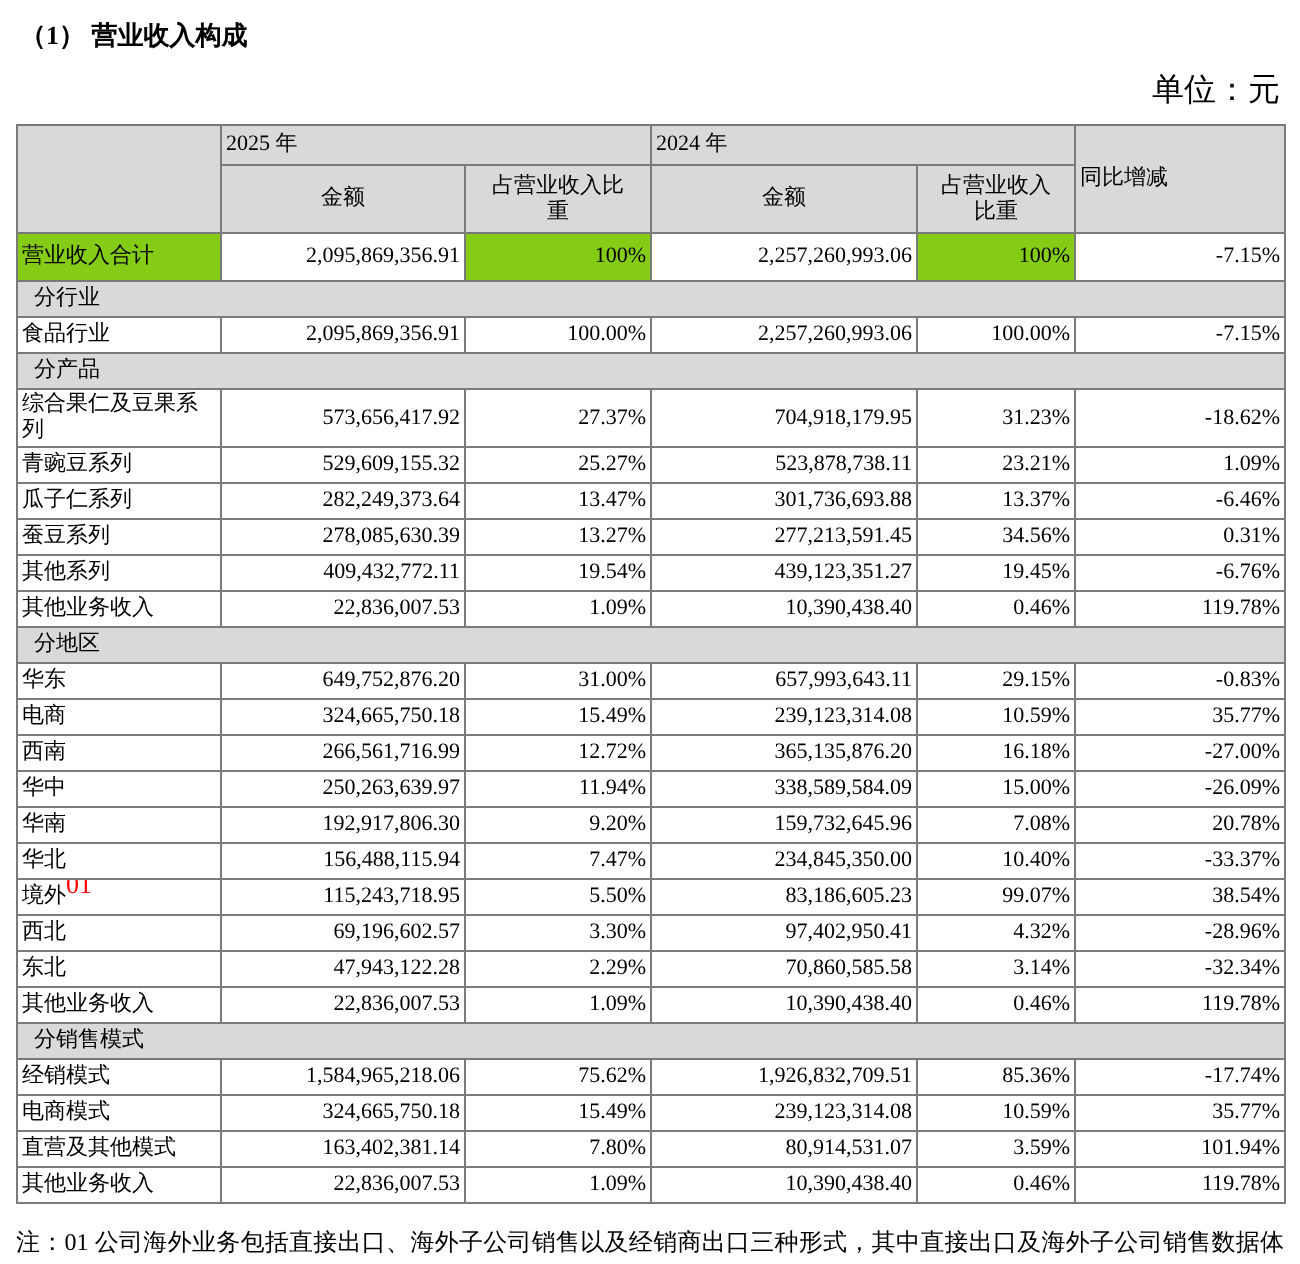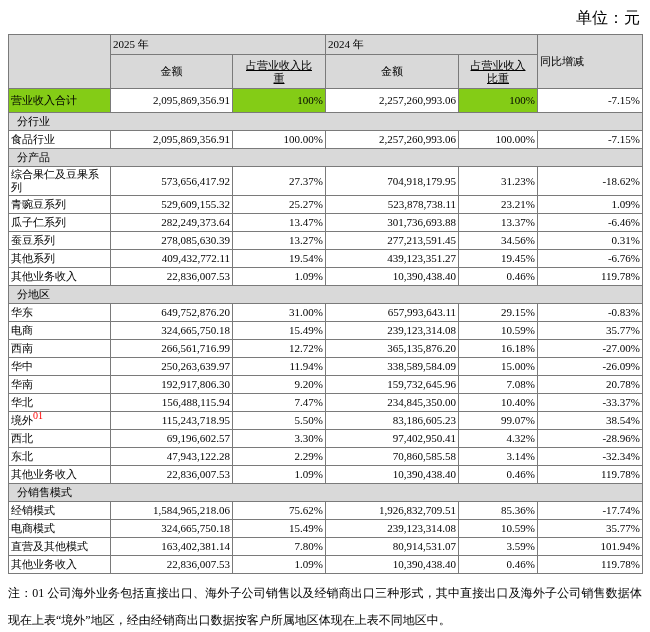--- a/index.html
+++ b/index.html
@@ -24,42 +24,43 @@
     border:1px solid #7a7a7a;
     font-size:11px;line-height:13px;
     font-weight:normal;
     padding:1px 2px;
     vertical-align:middle;
     overflow:hidden;
   }
   tr.hrow1 th{height:17px;background:#d9d9d9;text-align:left;}
   tr.hrow2 th{height:31px;background:#d9d9d9;text-align:center;}
   th.corner{background:#d9d9d9;}
-  .pct-head span{display:inline-block;text-decoration:underline;}
+  .pct-head span{display:inline-block;}
   .pct-head-wide span{width:70px;}
   .pct-head-narrow span{width:58px;}
   td.lbl{text-align:left;padding-left:5px;}
   td.num{text-align:right;padding-right:7px;}
   tr.total td{height:21px;}
   tr.total td.gray{background:#84cc16;}
   tr.section td{
     background:#d9d9d9;text-align:left;padding-left:8px;height:15px;
   }
   tr.data td{height:15px;background:#ffffff;}
-  sup.mark{color:#ff0000;font-size:10px;line-height:0;}
+  sup.mark{color:#ff0000;font-size:13px;line-height:0;}
   .note{
     font-size:12px;line-height:27px;
     text-align:justify;text-justify:inter-ideograph;
     margin:6px 0 0 0;
   }
 </style>
 </head>
 <body>
 
 <div class="page">
+  <div class="doc-title">（1） 营业收入构成</div>
   <div class="unit-line">单位：元</div>
 
   <table class="rev">
     <colgroup>
       <col style="width:102px">
         <col style="width:122px">
         <col style="width:93px">
       <col style="width:133px">
         <col style="width:79px">
         <col style="width:105px">

